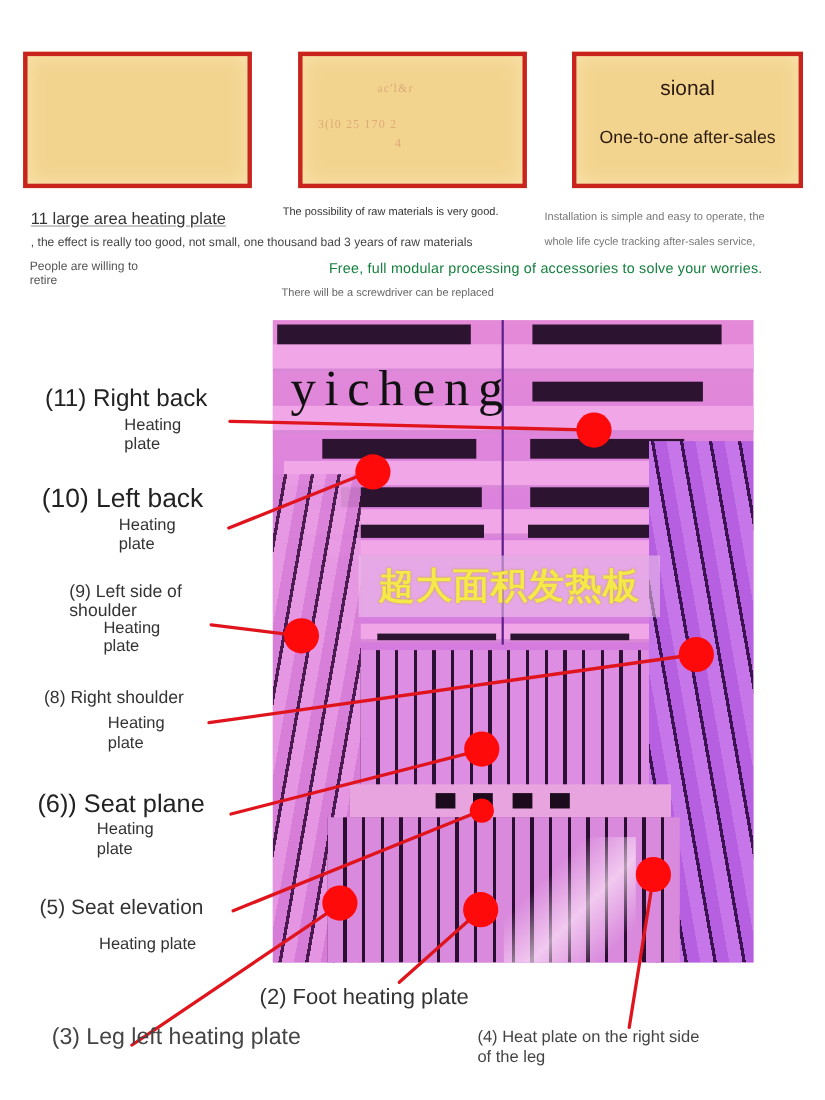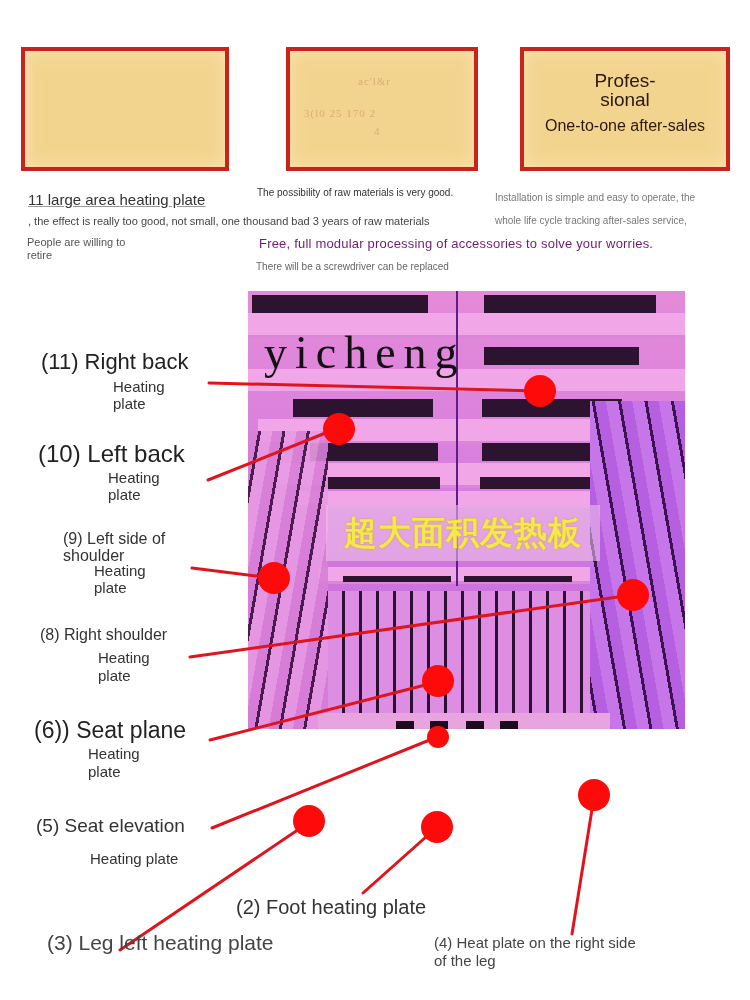--- a/index.html
+++ b/index.html
@@ -12,45 +12,45 @@
 
     
     .card {
       position: absolute; top: 47px; height: 124px;
       background: #f3d48f;
       border: 4px solid #c8231c;
       box-sizing: border-box;
       box-shadow: inset 0 0 18px rgba(255,240,200,0.55);
     }
     .card1 { left: 21px; width: 208px; }
-    .card2 { left: 286px; width: 192px; }
+    .card2 { left: 271px; width: 208px; }
     .card3 { left: 520px; width: 210px; }
     .faint-scribble {
       position: absolute; color: #d8a070; font-size: 11px; opacity: .8;
       font-family: "Liberation Serif", serif; letter-spacing: 1px;
     }
     .card3-title {
       position: absolute; left: 0; right: 0; top: 20px; text-align: center;
       font-size: 19px; line-height: 19px; color: #2a1a0e; padding-left: 0;
     }
     .card3-sub {
       position: absolute; left: 0; right: 0; top: 66px; text-align: center;
       font-size: 16px; color: #2a1a0e;
     }
 
     
     .cap { position: absolute; white-space: nowrap; }
     .c-big { font-size: 16px; color: #333; }
     .c-sm  { font-size: 10px; color: #444; }
     .c-grey-sm { font-size: 10px; color: #777; }
-    .c-grey-md { font-size: 13px; color: #701a75; letter-spacing: .2px; }
+    .c-grey-md { font-size: 13px; color: #15803d; letter-spacing: .2px; margin-left: 40px; }
 
     
     .photo {
-      position: absolute; left: 248px; top: 291px; width: 437px; height: 438px;
+      position: absolute; left: 248px; top: 291px; width: 437px; height: 584px;
       overflow: hidden;
       background: linear-gradient(180deg, #e48ad8 0%, #d77ee0 45%, #c364d6 100%);
     }
     .ceil-row {
       position: absolute; height: 22px; background: #f0a6e7;
       box-shadow: 0 3px 0 #d988d7;
     }
     .ceil-slot { position: absolute; height: 18px; background: #2c1330; }
     .seam { position: absolute; left: 208px; top: 0; width: 2px; height: 295px; background: #5b1e8a; }
     .wall-left {
@@ -101,21 +101,20 @@
 <div class="card card1"></div>
 
 <div class="card card2">
   <span class="faint-scribble" style="left:68px;top:24px;">ac'l&amp;r</span>
   <span class="faint-scribble" style="left:14px;top:56px;">3(l0 25 170 2</span>
   <span class="faint-scribble" style="left:84px;top:74px;">4</span>
 </div>
 
 <div class="card card3">
   <div class="card3-title">
-    <div>Profes-</div>
     <div>sional</div>
   </div>
   <div class="card3-sub">One-to-one after-sales</div>
 </div>
 
 <div class="cap c-big" style="left:28px;top:191px;font-size:15px;text-decoration:underline;text-decoration-color:#999;">11 large area heating plate</div>
 <div class="cap c-sm" style="left:28px;top:215px;font-size:11px;">, the effect is really too good, not small, one thousand bad 3 years of raw materials</div>
 <div class="cap c-sm" style="left:27px;top:236px;font-size:11px;color:#555;">People are willing to</div>
 <div class="cap c-sm" style="left:27px;top:249px;font-size:11px;color:#555;text-align:center;">retire</div>
 

